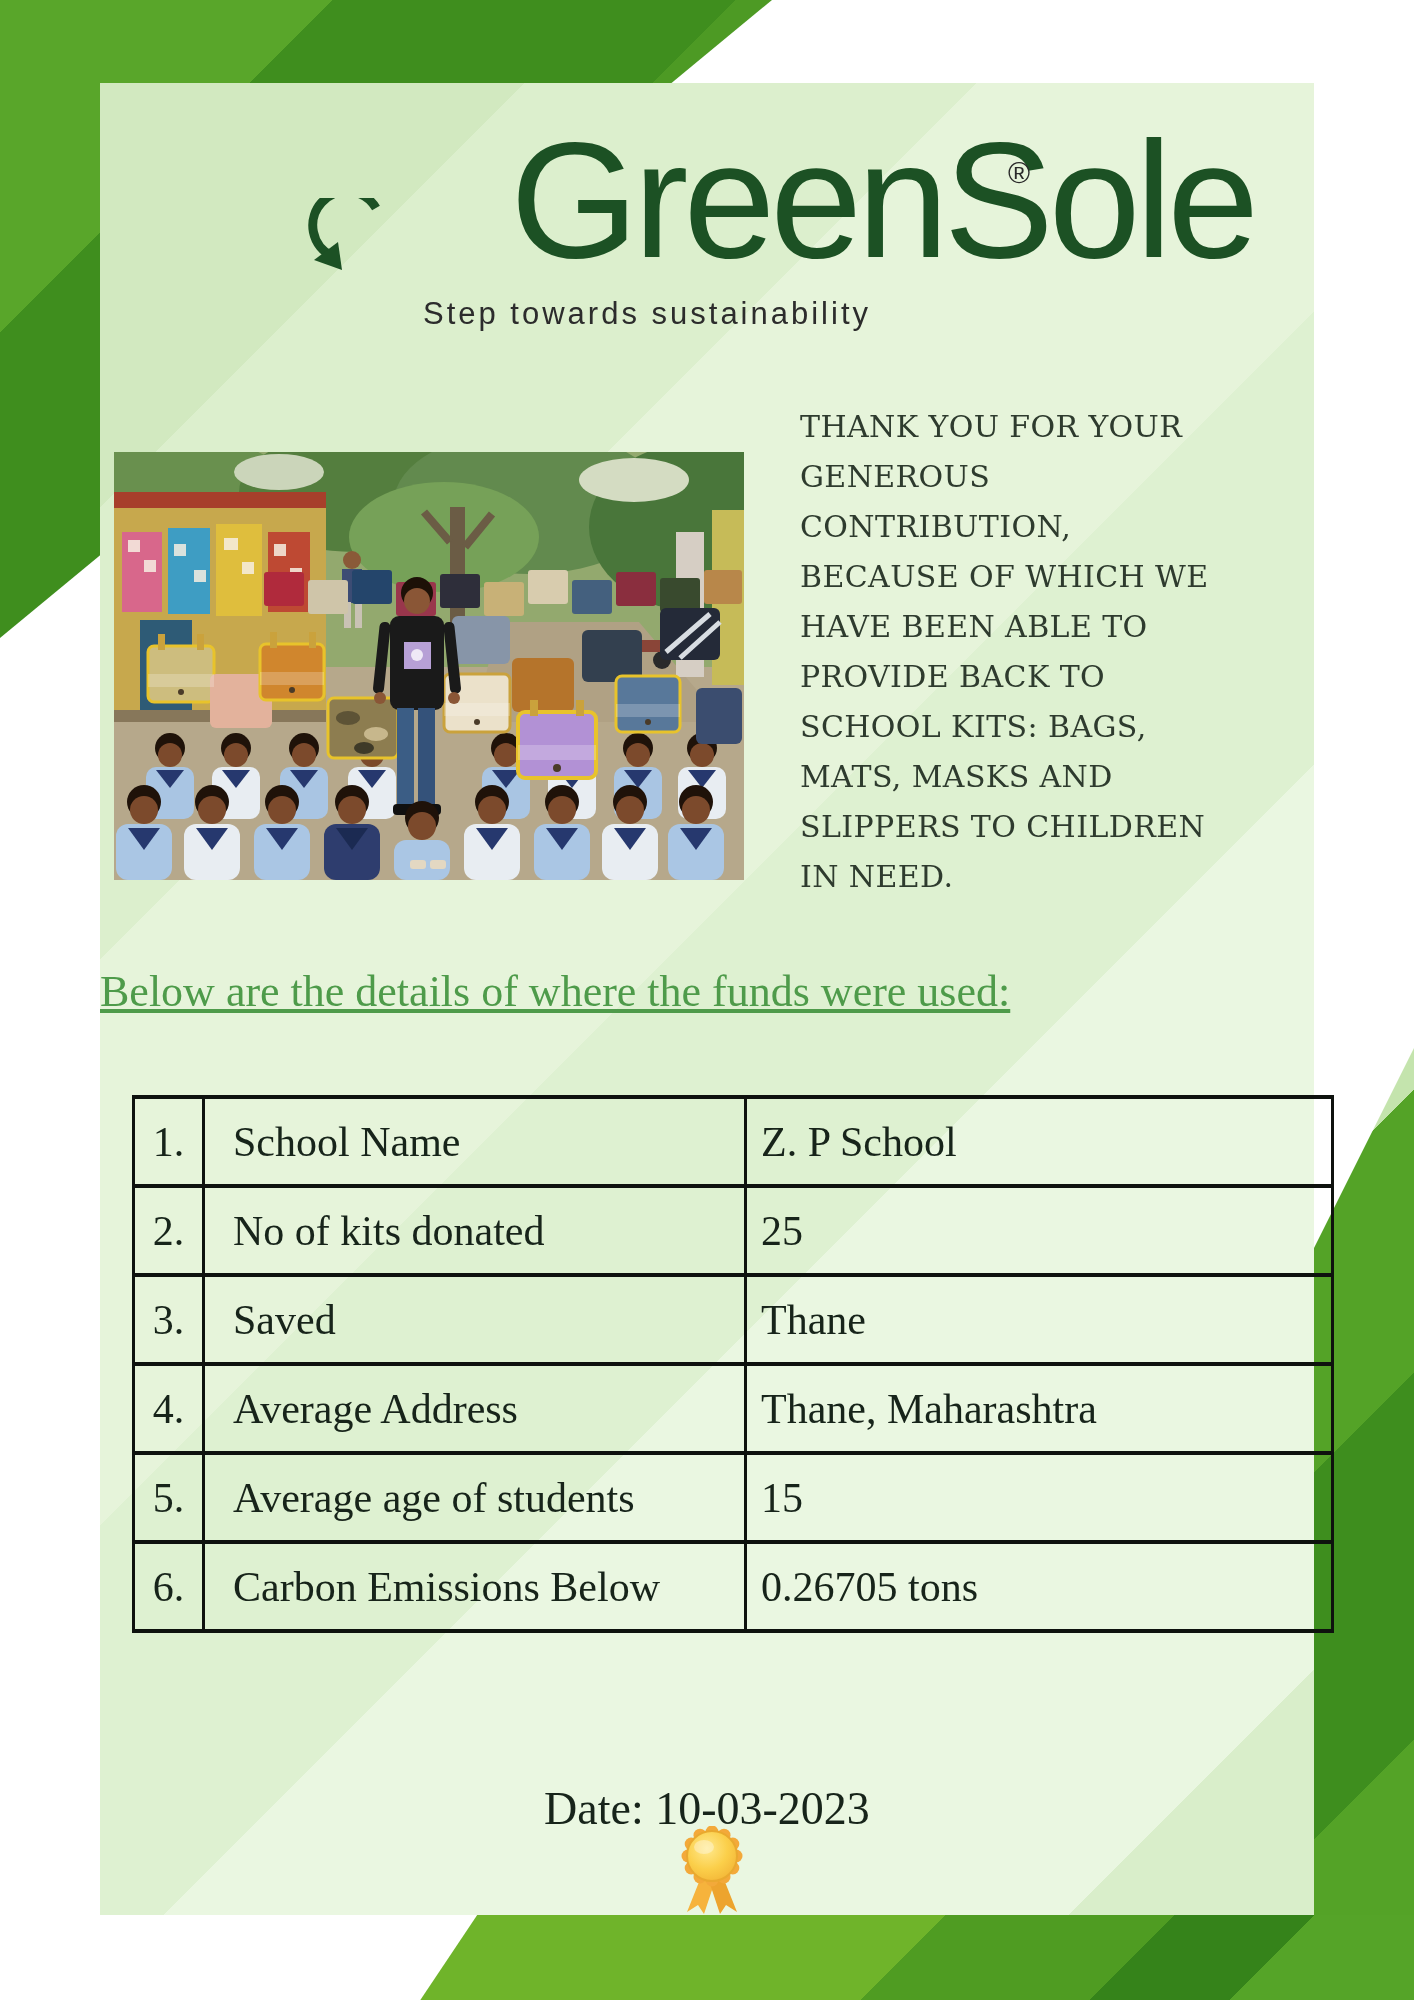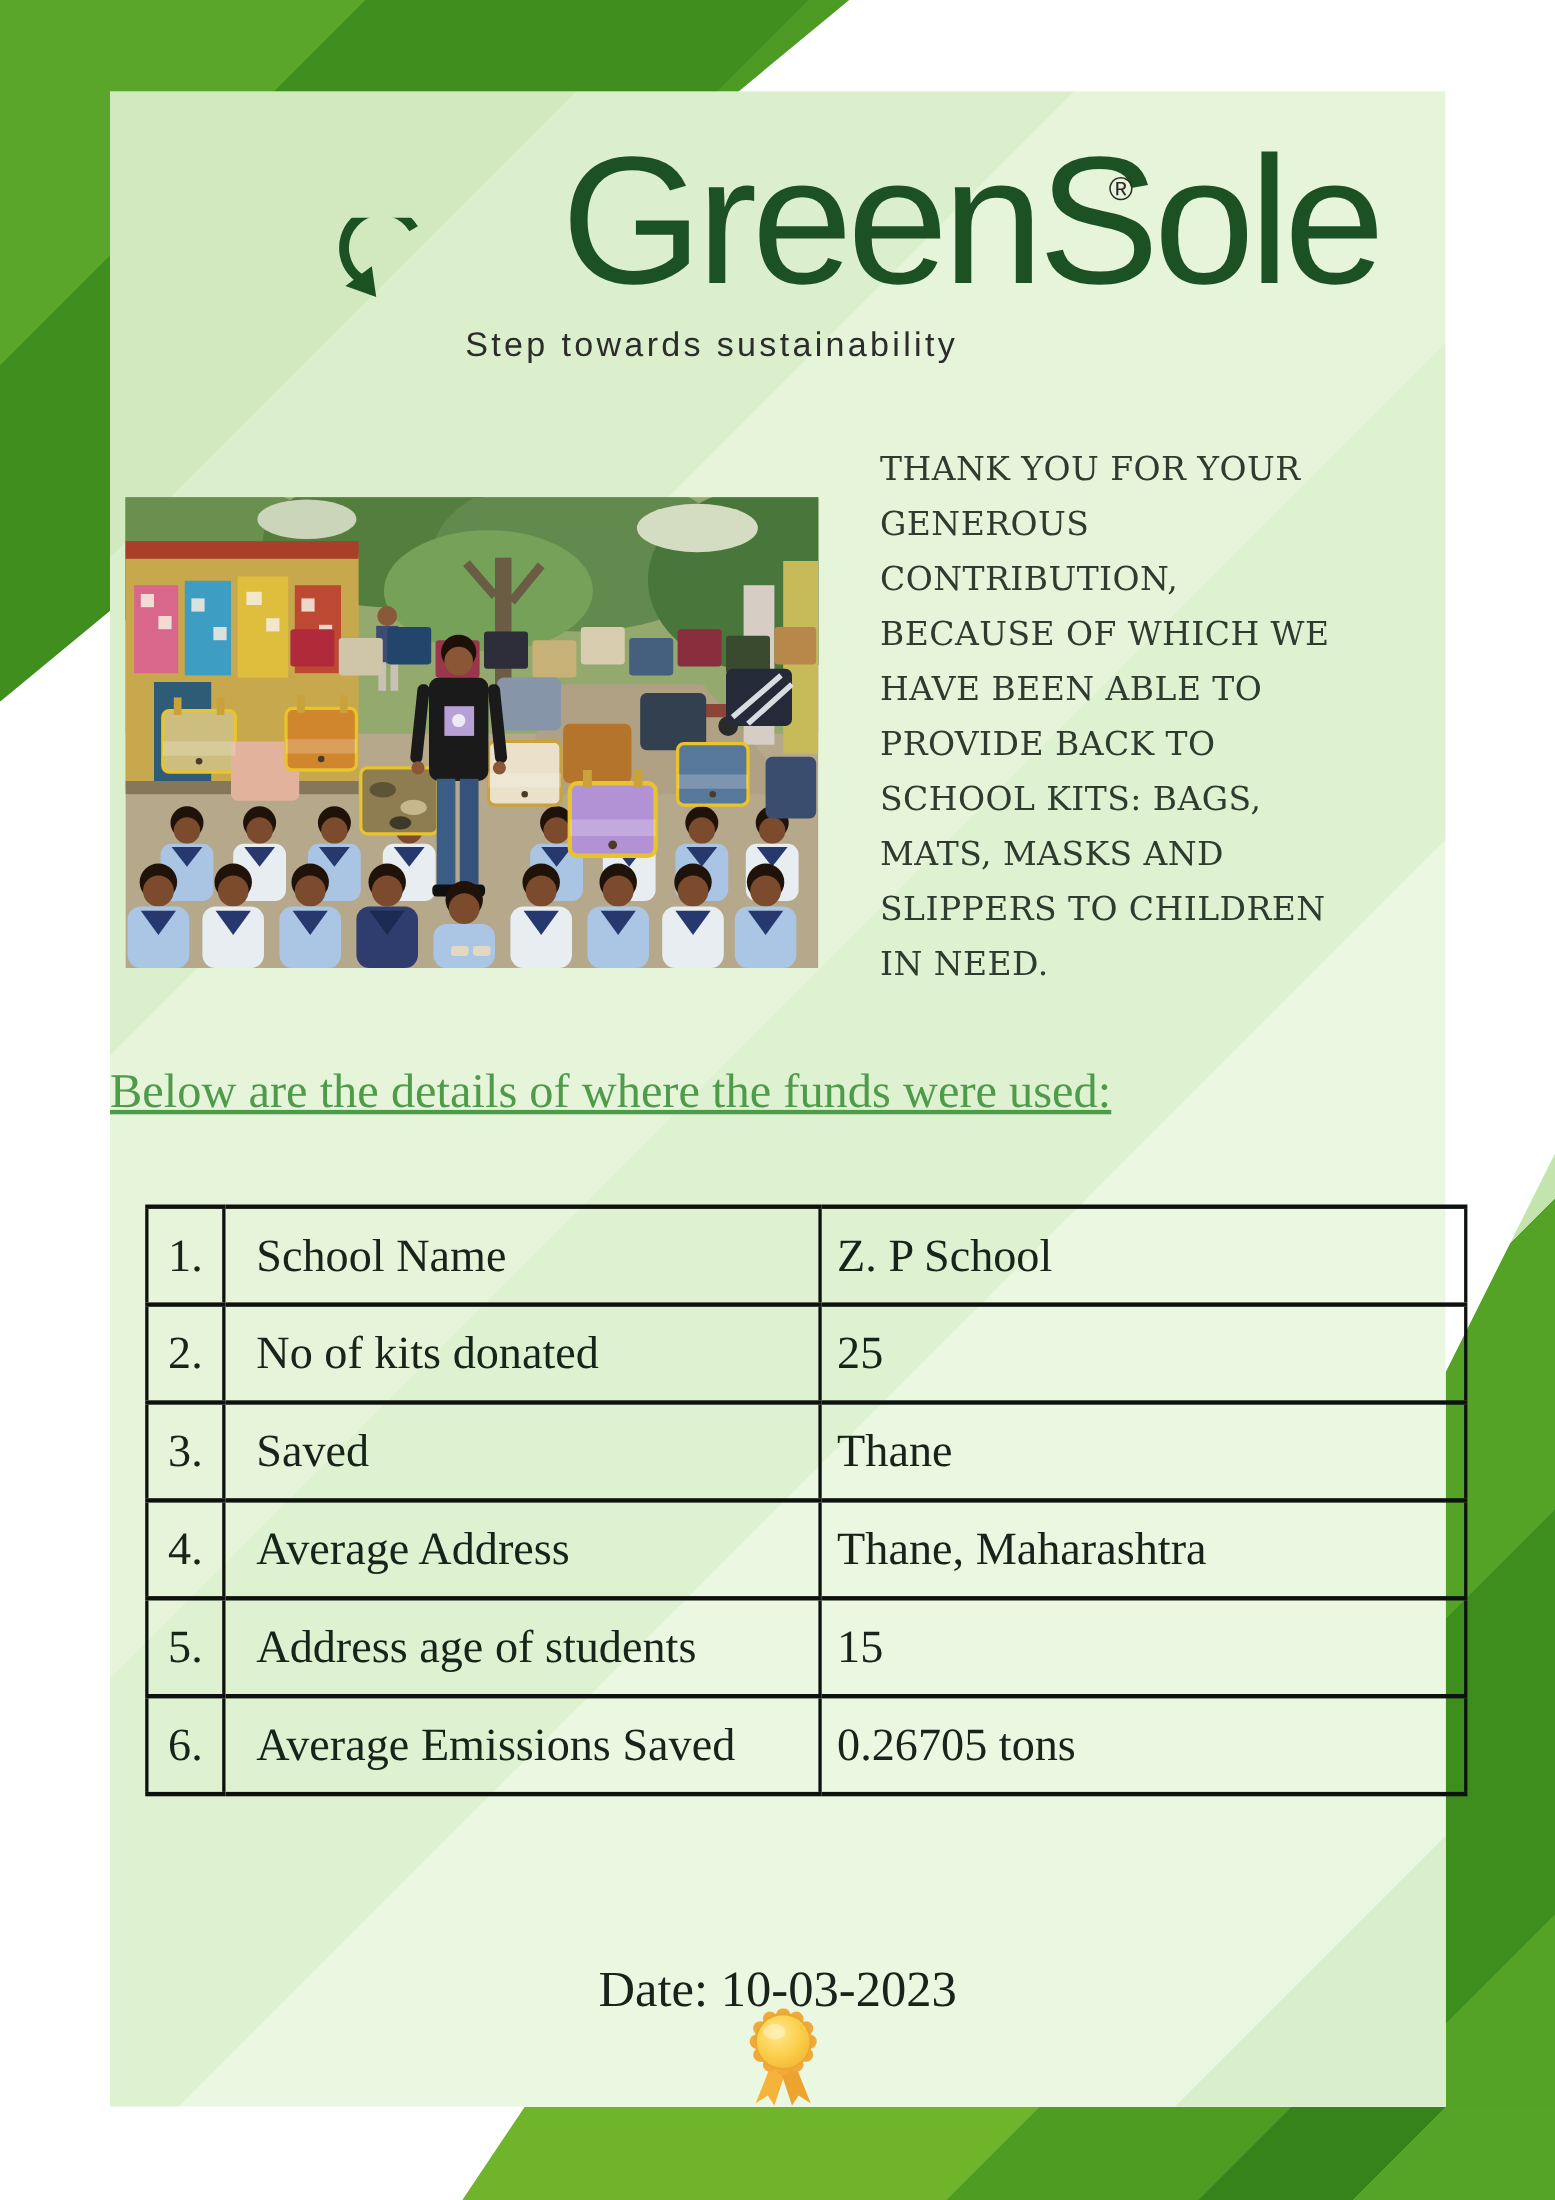--- a/index.html
+++ b/index.html
@@ -316,26 +316,26 @@
         <td class="c-label">Saved</td>
         <td class="c-value">Thane</td>
       </tr>
       <tr>
         <td class="c-num">4.</td>
         <td class="c-label">Average Address</td>
         <td class="c-value">Thane, Maharashtra</td>
       </tr>
       <tr>
         <td class="c-num">5.</td>
-        <td class="c-label">Address age of students</td>
+        <td class="c-label">Average age of students</td>
         <td class="c-value">15</td>
       </tr>
       <tr>
         <td class="c-num">6.</td>
-        <td class="c-label">Average Emissions Saved</td>
+        <td class="c-label">Carbon Emissions Below</td>
         <td class="c-value">0.26705 tons</td>
       </tr>
     </tbody>
   </table>
 
   <div class="date-line">Date: 10-03-2023</div>
 
   <svg class="medal" width="78" height="90" viewBox="0 0 78 90">
     <defs>
       <radialGradient id="gold" cx="40%" cy="35%" r="75%">

